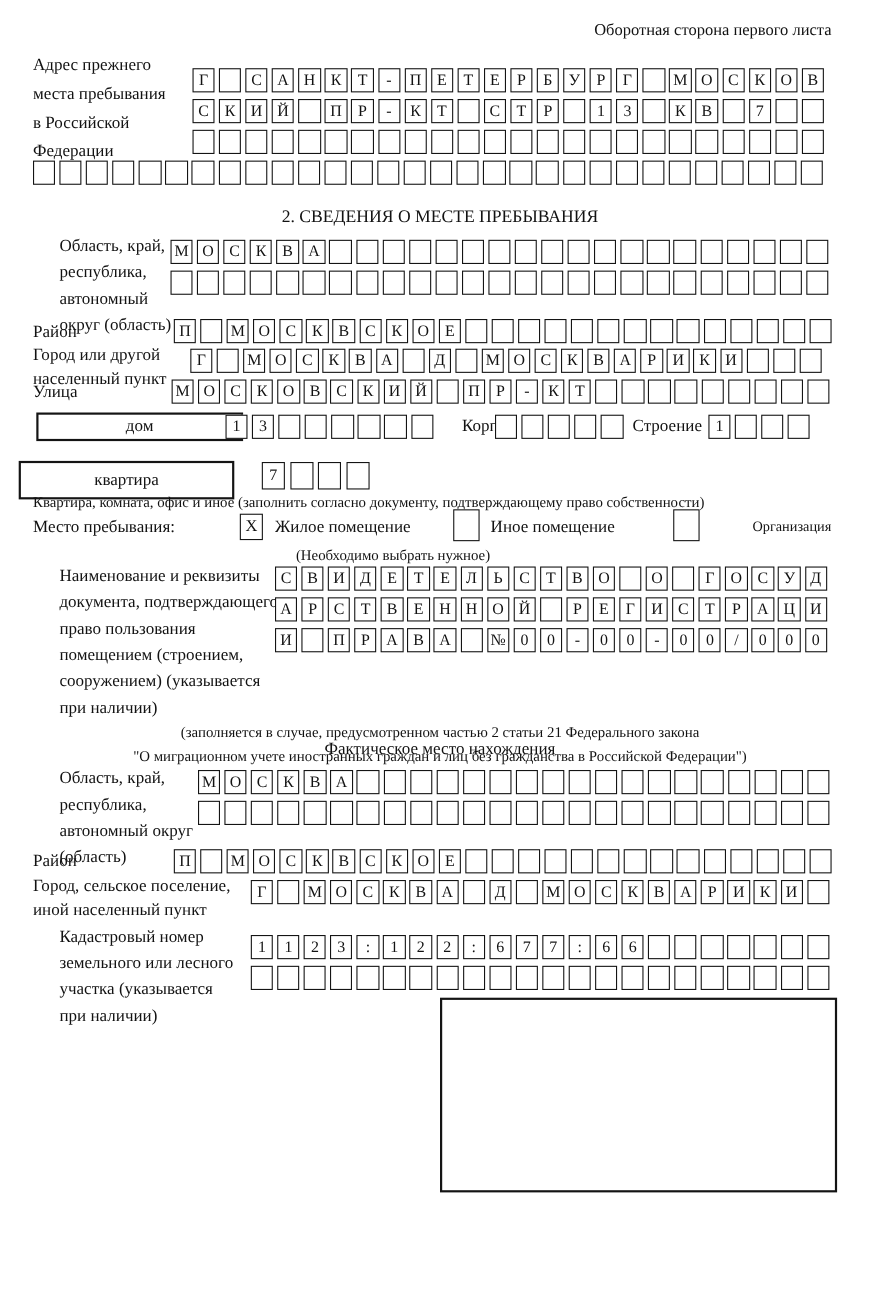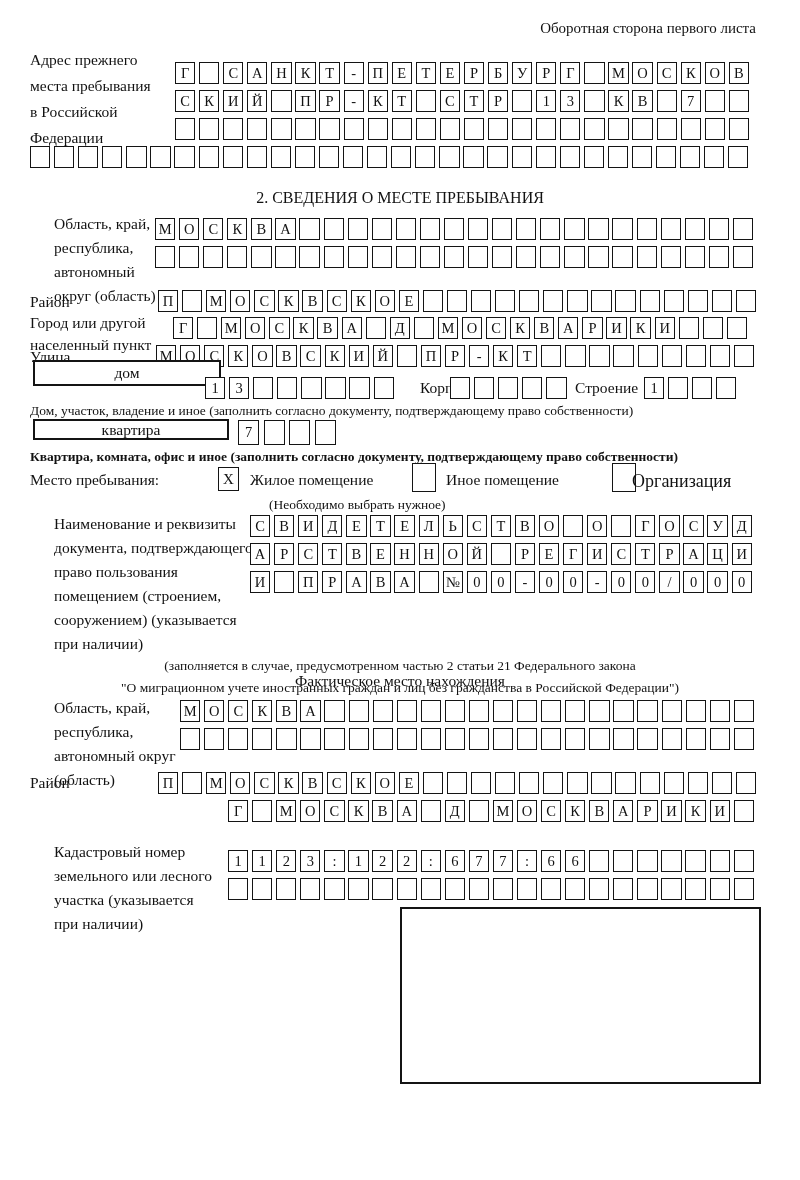--- a/index.html
+++ b/index.html
@@ -286,21 +286,21 @@
       <span class="cell"></span>
       <span class="cell"></span>
       <span class="cell"></span>
       <span class="cell"></span>
       <span class="cell"></span>
       <span class="cell"></span>
       <span class="cell"></span>
       <span class="cell"></span>
     </div>
 
-  <div class="wbox" style="left:33px;top:360px;width:188px;height:26px;">дом</div>
+  <div class="wbox" style="left:33px;top:375px;width:188px;height:26px;">дом</div>
   <div class="cellrow" style="left:205px;top:377px;">
       <span class="cell">1</span>
       <span class="cell">3</span>
       <span class="cell"></span>
       <span class="cell"></span>
       <span class="cell"></span>
       <span class="cell"></span>
       <span class="cell"></span>
       <span class="cell"></span>
     </div>
@@ -312,38 +312,37 @@
       <span class="cell"></span>
       <span class="cell"></span>
     </div>
   <div class="abs" style="left:575px;top:379px;font-size:15.5px;text-align:right;">Строение</div>
   <div class="cellrow" style="left:644px;top:377px;">
       <span class="cell">1</span>
       <span class="cell"></span>
       <span class="cell"></span>
       <span class="cell"></span>
     </div>
-  <div class="abs note" style="left:30px;top:403px;">Дом, участок, владение и иное (заполнить согласно документу, подтверждающему право собственности)</div>
-
-  <div class="wbox" style="left:33px;top:419px;width:196px;height:21px;">квартира</div>
+
+  <div class="wbox" style="left:17px;top:419px;width:196px;height:35px;">квартира</div>
   <div class="cellrow sp" style="left:238px;top:420px;">
       <span class="cell">7</span>
       <span class="cell"></span>
       <span class="cell"></span>
       <span class="cell"></span>
     </div>
-  <div class="abs note" style="left:30px;top:449px;font-weight:bold;">Квартира, комната, офис и иное (заполнить согласно документу, подтверждающему право собственности)</div>
+  <div class="abs note" style="left:30px;top:449px;">Квартира, комната, офис и иное (заполнить согласно документу, подтверждающему право собственности)</div>
 
   <div class="abs" style="left:30px;top:471px;font-size:15.5px;">Место пребывания:</div>
   <div class="chk" style="left:218px;top:467px;width:21px;height:24px;">X</div>
   <div class="abs" style="left:250px;top:471px;font-size:15.5px;">Жилое помещение</div>
   <div class="chk" style="left:412px;top:463px;width:24px;height:29px;"></div>
   <div class="abs" style="left:446px;top:471px;font-size:15.5px;">Иное помещение</div>
   <div class="chk" style="left:612px;top:463px;width:24px;height:29px;"></div>
-  <div class="abs" style="left:632px;top:471px;font-size:18px;">Организация</div>
+  <div class="abs" style="left:684px;top:471px;font-size:13px;">Организация</div>
   <div class="abs note" style="left:245px;top:497px;margin-left:24px;">(Необходимо выбрать нужное)</div>
 
   <div class="abs lbl lh24" style="left:30px;top:512px;">Наименование и реквизиты
 документа, подтверждающего
 право пользования
 помещением (строением,
 сооружением) (указывается
 при наличии)</div>
   <div class="cellrow" style="left:250px;top:515px;">
       <span class="cell">С</span>
@@ -498,20 +497,22 @@
       <span class="cell"></span>
       <span class="cell"></span>
       <span class="cell"></span>
       <span class="cell"></span>
       <span class="cell"></span>
       <span class="cell"></span>
       <span class="cell"></span>
       <span class="cell"></span>
     </div>
 
+  <div class="abs lbl lh22" style="left:30px;top:795px;">Город, сельское поселение,
+иной населенный пункт</div>
   <div class="cellrow" style="left:228px;top:800px;">
       <span class="cell">Г</span>
       <span class="cell"></span>
       <span class="cell">М</span>
       <span class="cell">О</span>
       <span class="cell">С</span>
       <span class="cell">К</span>
       <span class="cell">В</span>
       <span class="cell">А</span>
       <span class="cell"></span>

